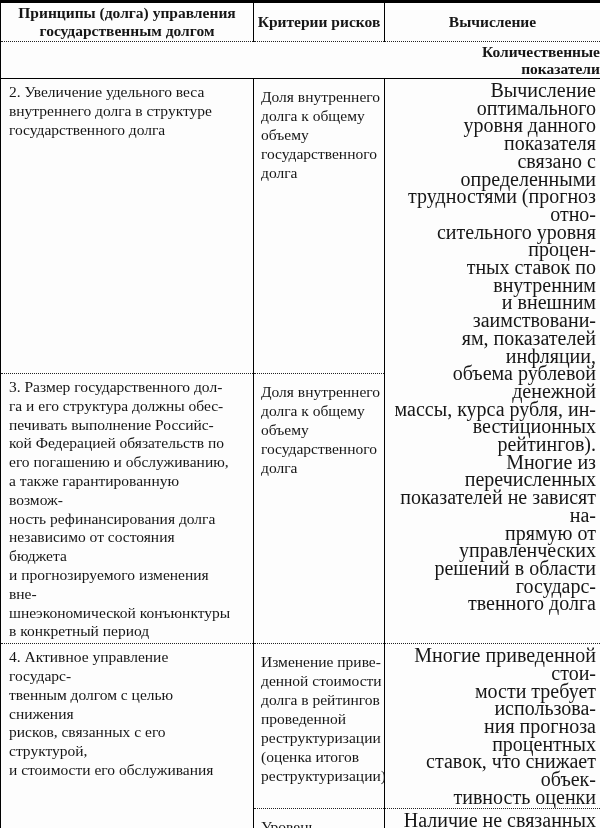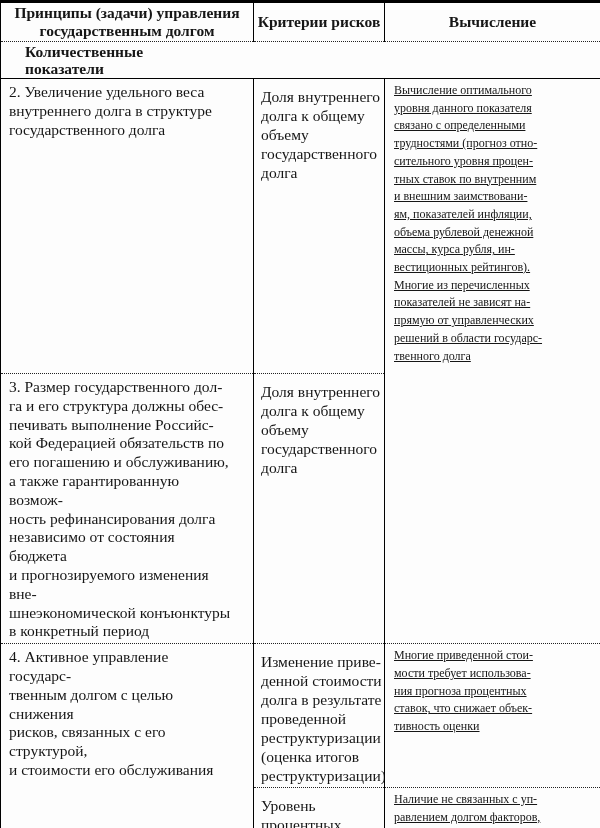--- a/index.html
+++ b/index.html
@@ -50,45 +50,44 @@
     height: 36px;
     padding: 1px 2px;
     border-bottom: 1px dotted #222;
   }
 
   
   tr.section td {
     font-weight: bold;
     font-size: 15.5px;
     line-height: 17px;
-    text-align: left;
+    text-align: right;
     height: 33px;
-    padding: 1px 0 1px 24px; 
+    padding: 1px 0 1px 40px; 
     border-top: 1px dotted #222;
     border-bottom: 1px solid #000;
   }
 
   td.c1 {
     font-size: 15.5px;
     line-height: 18.8px;
     padding: 4px 19px 2px 8px;
     text-align: left;
   }
   td.c2 {
     font-size: 15.5px;
     line-height: 19px;
     padding: 8px 2px 2px 7px;
     text-align: left;
   }
   td.c3 {
-    font-size: 12px;
+    font-size: 20px;
     line-height: 17.7px;
     padding: 3px 4px 2px 9px;
-    text-align: left;
-    text-decoration: underline;
+    text-align: right;
   }
 
   
   tr.r2 td { border-bottom: 1px dotted #222; }
   tr.r3 td { border-bottom: 1px dotted #222; margin-left: 28px; }
   tr.r4 td { border-bottom: 1px dotted #222; }
 
   
   td.h-r2 { height: 288px; }
   td.h-r3 { height: 207px; }
@@ -100,21 +99,21 @@
 
 <table class="doc-table">
   <colgroup>
     <col class="c1">
     <col class="c2">
     <col class="c3">
   </colgroup>
 
   <tbody>
       <tr class="hdr">
-    <th>Принципы (задачи) управления
+    <th>Принципы (долга) управления
 государственным долгом</th>
     <th>Критерии рисков</th>
     <th>Вычисление</th>
   </tr>
 
   <tr class="section">
     <td colspan="3">Количественные
 показатели</td>
   </tr>
 
@@ -164,21 +163,21 @@
 долга</td>
   </tr>
 
   <tr class="r4">
     <td class="c1" rowspan="2">4. Активное управление государс-
 твенным долгом с целью снижения
 рисков, связанных с его структурой,
 и стоимости его обслуживания</td>
     <td class="c2 h-r4">Изменение приве-
 денной стоимости
-долга в результате
+долга в рейтингов
 проведенной
 реструктуризации
 (оценка итогов
 реструктуризации)</td>
     <td class="c3">Многие приведенной стои-
 мости требует использова-
 ния прогноза процентных
 ставок, что снижает объек-
 тивность оценки</td>
   </tr>

